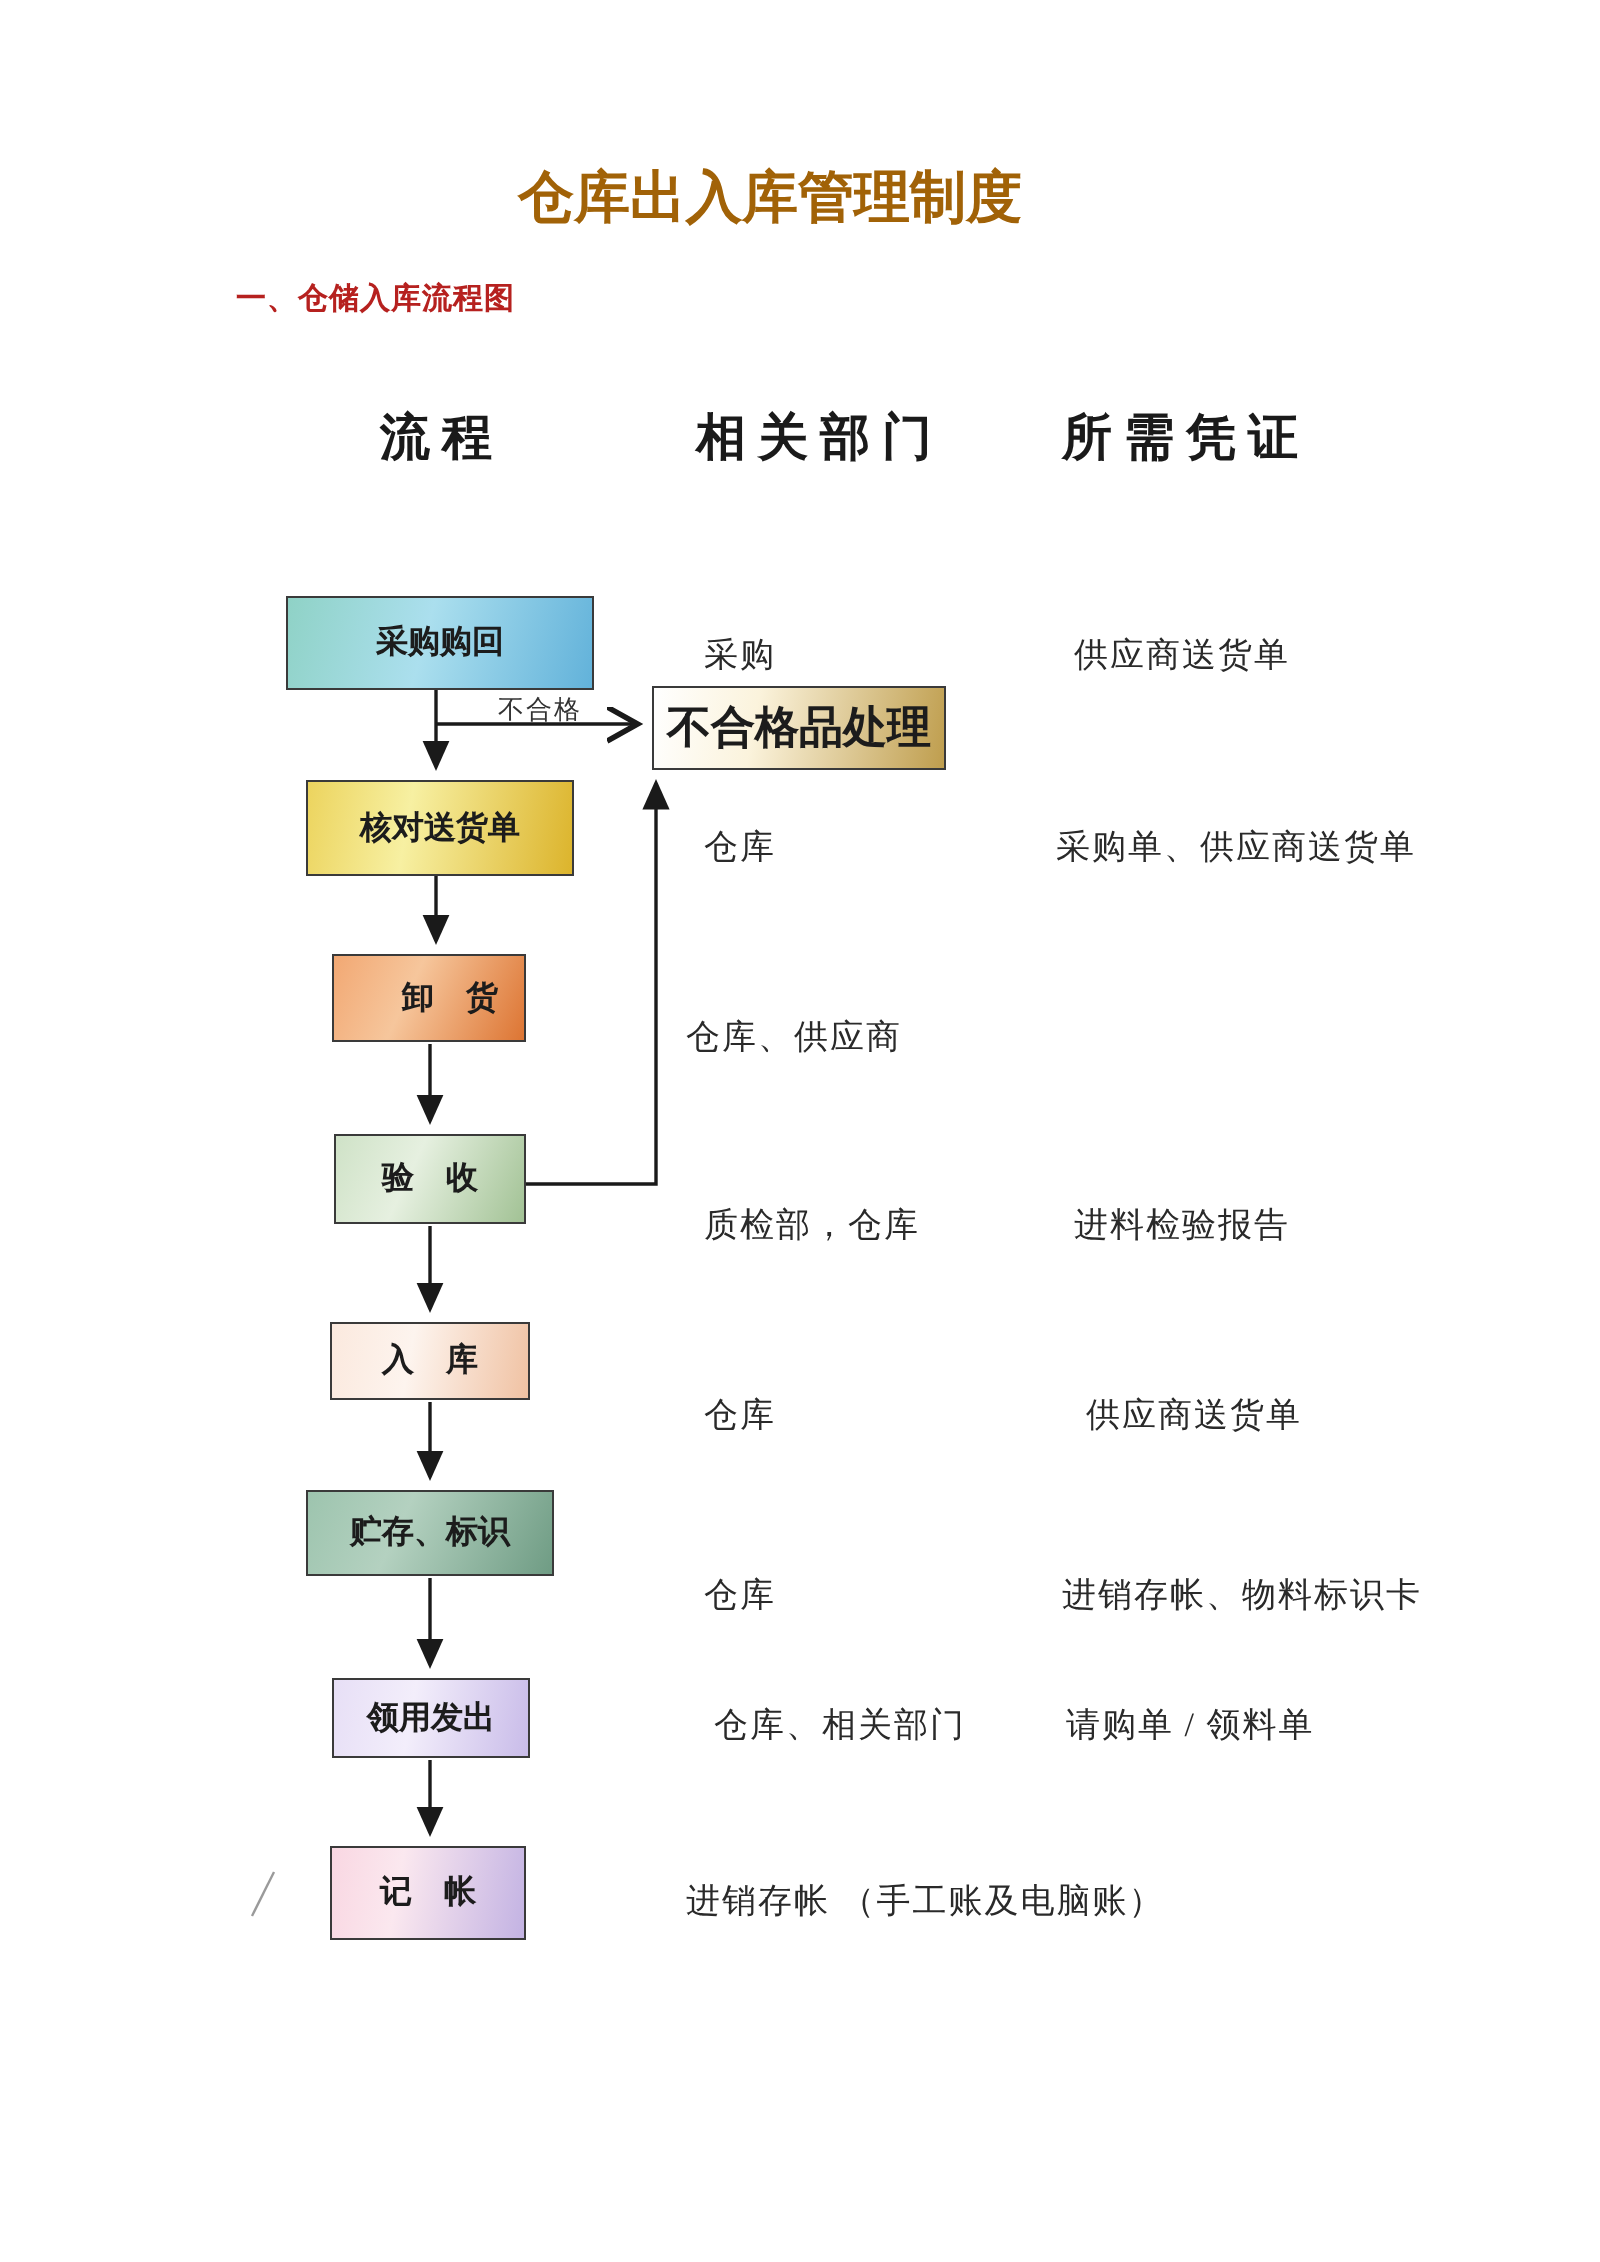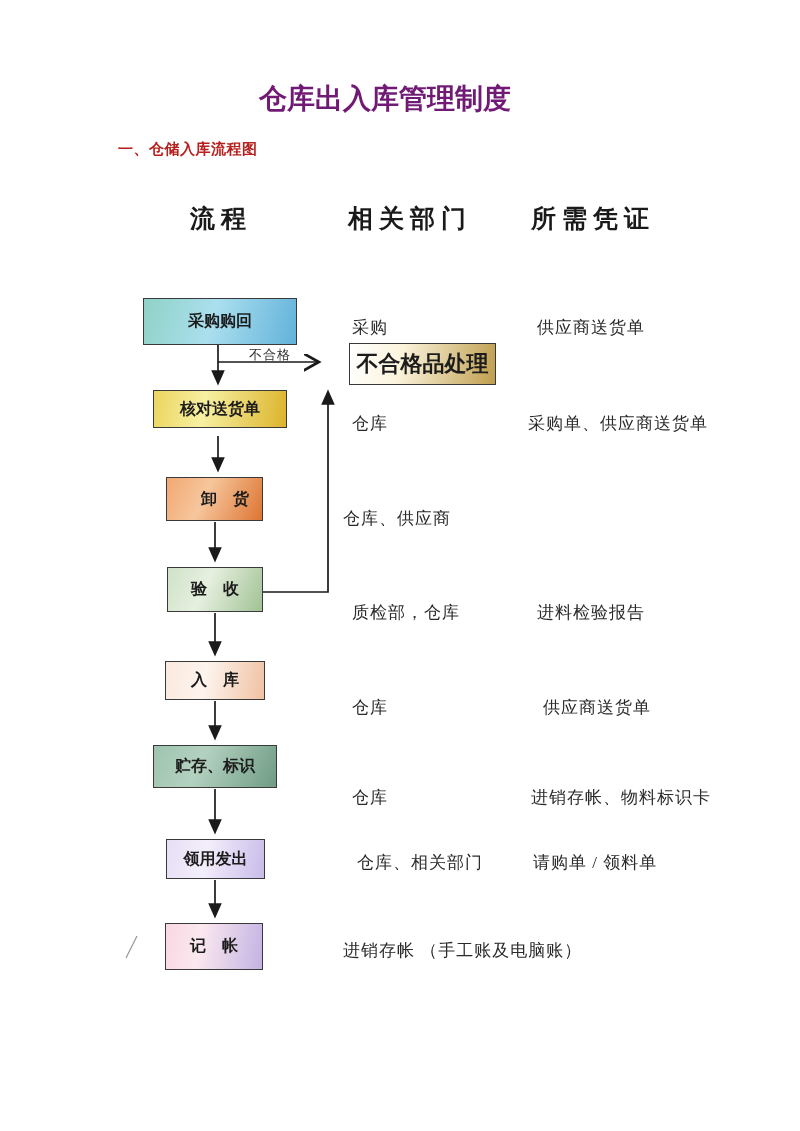--- a/index.html
+++ b/index.html
@@ -12,21 +12,21 @@
     font-family: "Liberation Serif", serif;
     color: #1f1f1f;
   }
   .doc-title {
     position: absolute;
     left: 0; top: 80px; width: 770px;
     text-align: center;
     font-family: "Liberation Sans", sans-serif;
     font-weight: 900;
     font-size: 28px;
-    color: #701a75;
+    color: #a16207;
     letter-spacing: 0px;
   }
   .section-heading {
     position: absolute;
     left: 118px; top: 140px;
     font-size: 15px;
     font-weight: bold;
     color: #b6211f;
     letter-spacing: 0.5px;
   }
@@ -118,21 +118,21 @@
   <div class="doc-title">仓库出入库管理制度</div>
   <div class="section-heading">一、仓储入库流程图</div>
 
   <div class="col-header process">流程</div>
   <div class="col-header voucher">所需凭证</div>
   <div class="col-header dept">相关部门</div>
 
   <div class="box b1" style="left:143px; top:298px; width:154px; height:47px;">
     <span>采购购回</span>
   </div>
-  <div class="box b2" style="left:153px; top:390px; width:134px; height:38px;">
+  <div class="box b2" style="left:153px; top:390px; width:134px; height:48px;">
     <span>核对送货单</span>
   </div>
   <div class="box b3" style="left:166px; top:477px; width:97px; height:44px;">
     <span>卸　货</span>
   </div>
   <div class="box b4" style="left:167px; top:567px; width:96px; height:45px;text-align:right;">
     <span>验　收</span>
   </div>
   <div class="box b5" style="left:165px; top:661px; width:100px; height:39px;">
     <span>入　库</span>
@@ -140,21 +140,21 @@
   <div class="box b6" style="left:153px; top:745px; width:124px; height:43px;">
     <span>贮存、标识</span>
   </div>
   <div class="box b7" style="left:166px; top:839px; width:99px; height:40px;">
     <span>领用发出</span>
   </div>
   <div class="box b8" style="left:165px; top:923px; width:98px; height:47px;">
     <span>记　帐</span>
   </div>
 
-  <div class="box b-reject" style="left:326px; top:343px; width:147px; height:42px;margin-left:23px;">
+  <div class="box b-reject" style="left:326px; top:343px; width:147px; height:42px;">
     <span>不合格品处理</span>
   </div>
 
   <div class="arrow-label">不合格</div>
 
   <div class="ann" style="left:352px; top:316px;">采购</div>
   <div class="ann" style="left:352px; top:412px;">仓库</div>
   <div class="ann" style="left:343px; top:507px;">仓库、供应商</div>
   <div class="ann" style="left:352px; top:601px;">质检部，仓库</div>
   <div class="ann" style="left:352px; top:696px;">仓库</div>

